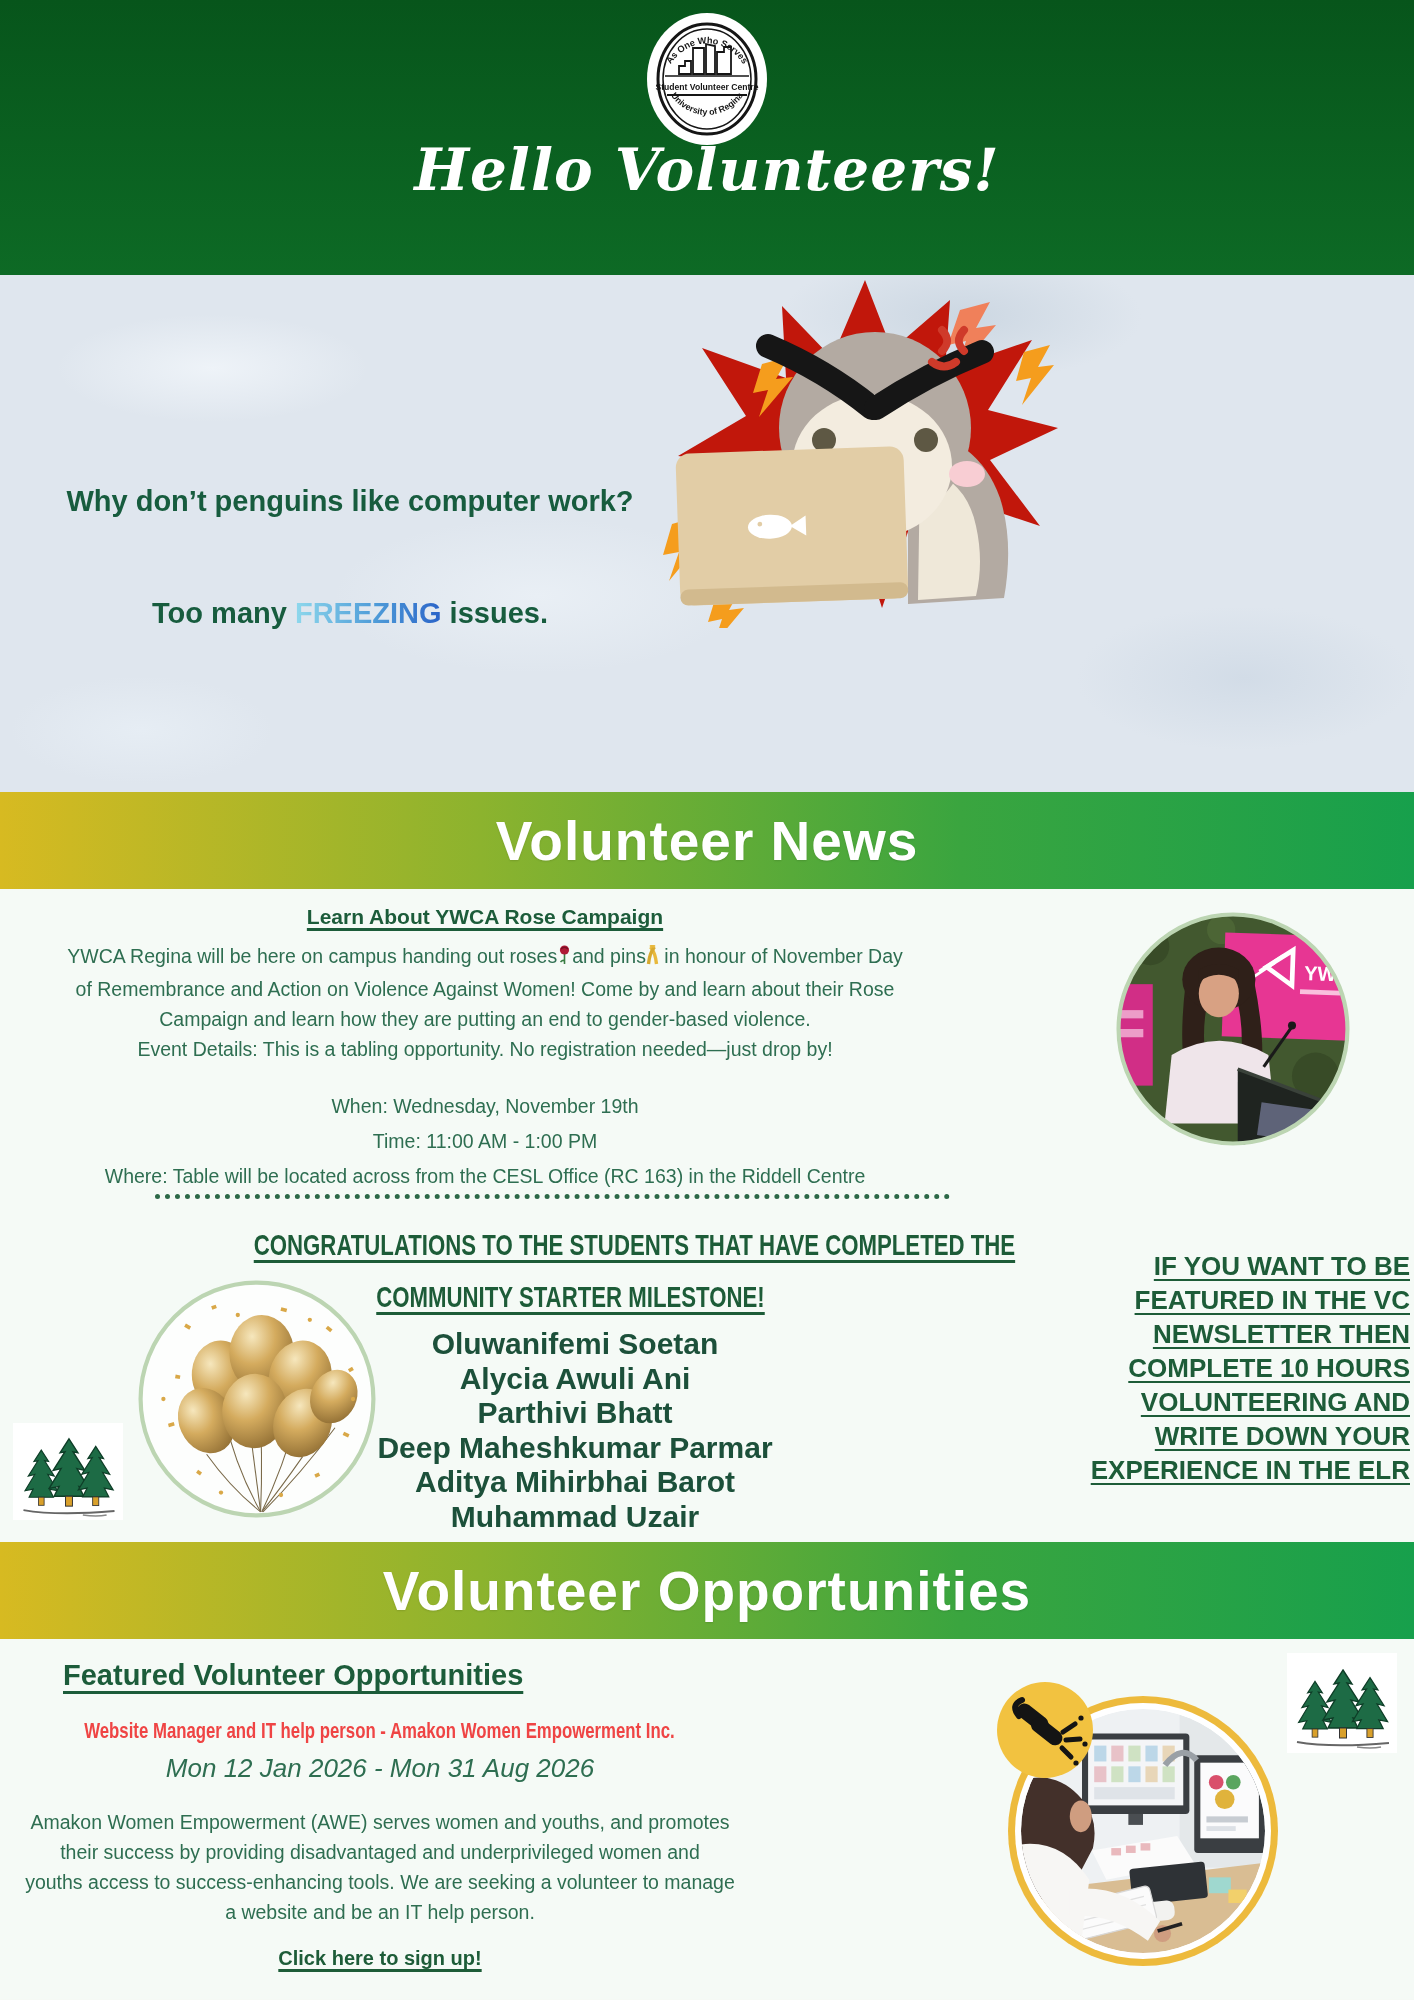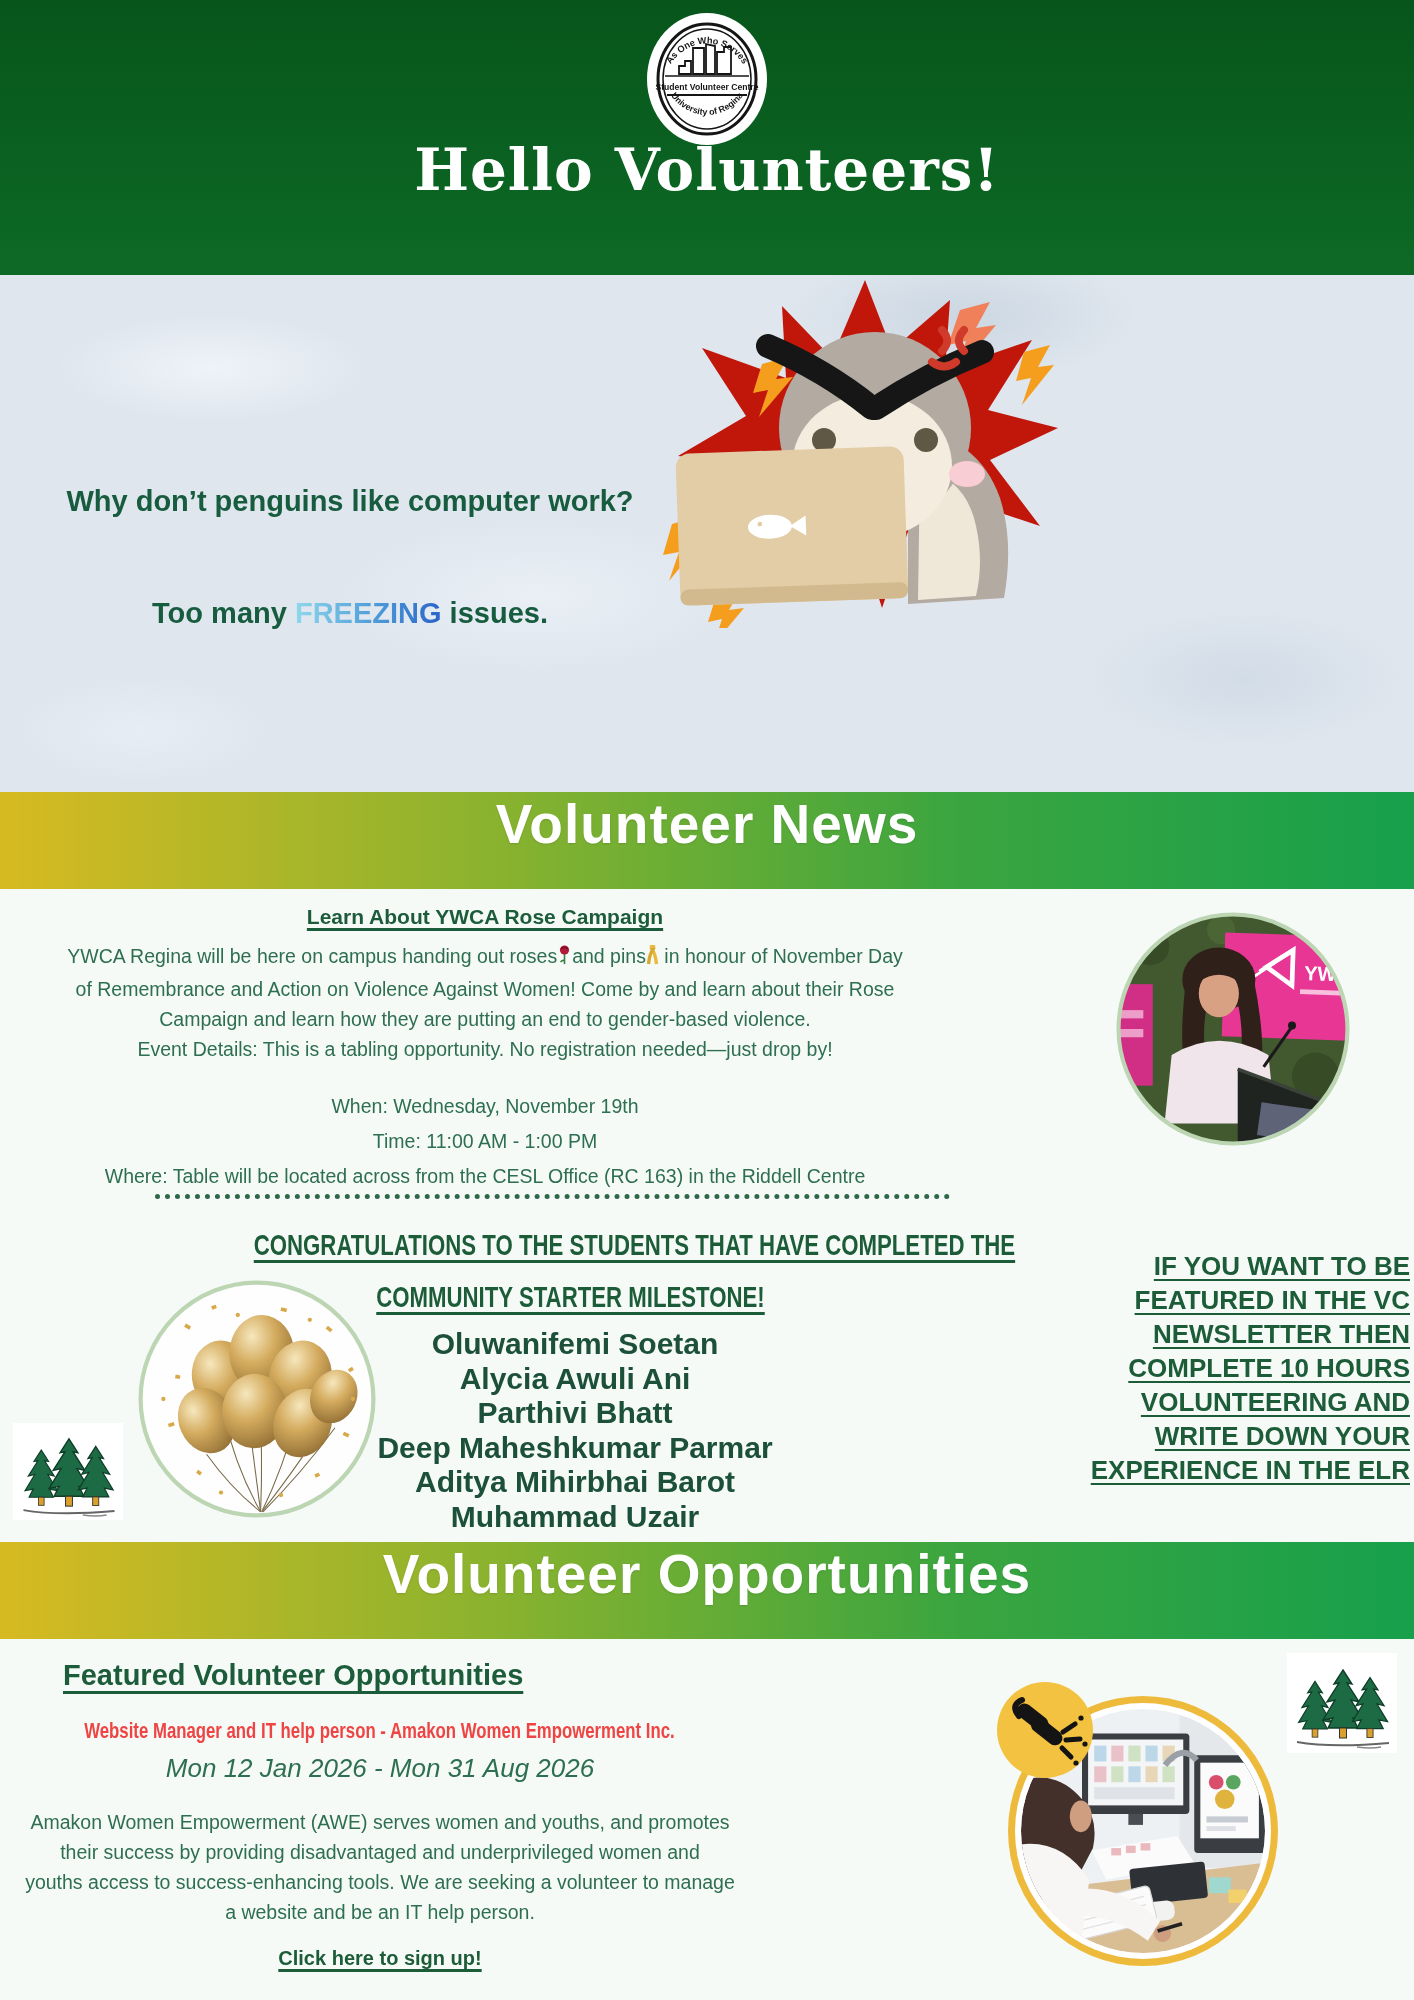--- a/index.html
+++ b/index.html
@@ -3,41 +3,41 @@
 <meta charset="utf-8">
 <style>
   html,body{margin:0;padding:0;background:#ffffff;}
   .page{position:relative;width:1414px;height:2000px;overflow:hidden;
         font-family:"Liberation Sans",sans-serif;background:#f5f9f5;}
 
   
   .header{position:relative;height:275px;background:linear-gradient(180deg,#07551b,#0d6a25);}
   .seal{position:absolute;left:50%;top:12px;transform:translateX(-50%);}
   .greeting{position:absolute;top:136px;left:0;width:100%;text-align:center;color:#fff;
-            font-family:"DejaVu Serif",serif;font-weight:700;
+            font-family:"DejaVu Serif",serif;font-style:italic;font-weight:700;
             font-size:58px;letter-spacing:1px;}
 
   
   .snow{position:relative;height:517px;background-color:#dfe6ee;
     background-image:
       radial-gradient(ellipse 260px 90px at 15% 18%,#eef3f8 0%,transparent 60%),
       radial-gradient(ellipse 300px 110px at 68% 8%,#ccd7e2 0%,transparent 60%),
       radial-gradient(ellipse 340px 130px at 38% 62%,#e9eff5 0%,transparent 60%),
       radial-gradient(ellipse 280px 120px at 88% 78%,#d2dce7 0%,transparent 60%),
       radial-gradient(ellipse 220px 90px at 10% 88%,#e6edf4 0%,transparent 60%);}
   .joke-q,.joke-a{position:absolute;left:60px;width:580px;text-align:center;
       font-size:29px;font-weight:bold;color:#175c3e;}
   .joke-q{top:210px;}
   .joke-a{top:322px;}
   .freeze{background:linear-gradient(90deg,#8ed8ec,#4e9bd8 55%,#2a63c8);
           -webkit-background-clip:text;background-clip:text;color:transparent;}
   .penguin{position:absolute;left:620px;top:3px;width:440px;height:350px;}
 
   
-  .banner{height:97px;display:flex;justify-content:center;
+  .banner{height:97px;display:flex;align-items:center;justify-content:center;
           background:linear-gradient(90deg,#d7ba21 0%,#8cb32e 34%,#3aa53f 68%,#17a04c 100%);}
   .banner-title{color:#fff;font-size:55px;font-weight:bold;letter-spacing:1px;
                 text-shadow:0 1px 2px rgba(0,0,0,.12);}
 
   
   .news{position:relative;height:653px;background:#f5faf6;}
   .ywca-heading{position:absolute;top:16px;left:30px;width:910px;text-align:center;
       font-size:21px;font-weight:bold;color:#1c5c3a;}
   .ywca-heading span{text-decoration:underline;text-decoration-thickness:2.5px;text-underline-offset:4px;}
   .ywca-par{position:absolute;top:52px;left:10px;width:950px;text-align:center;

